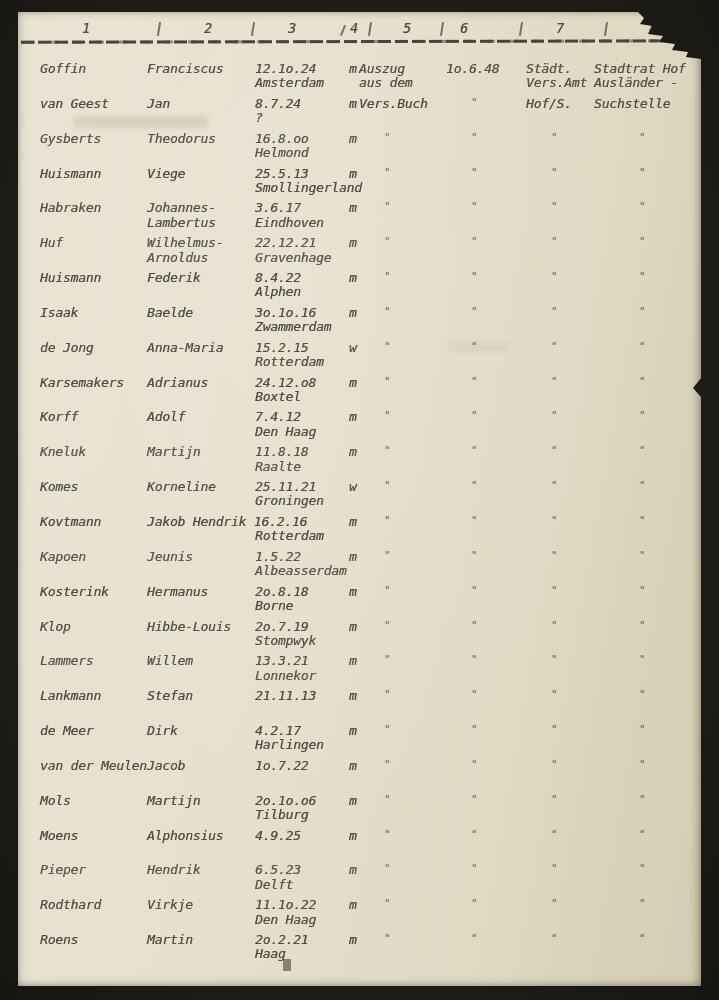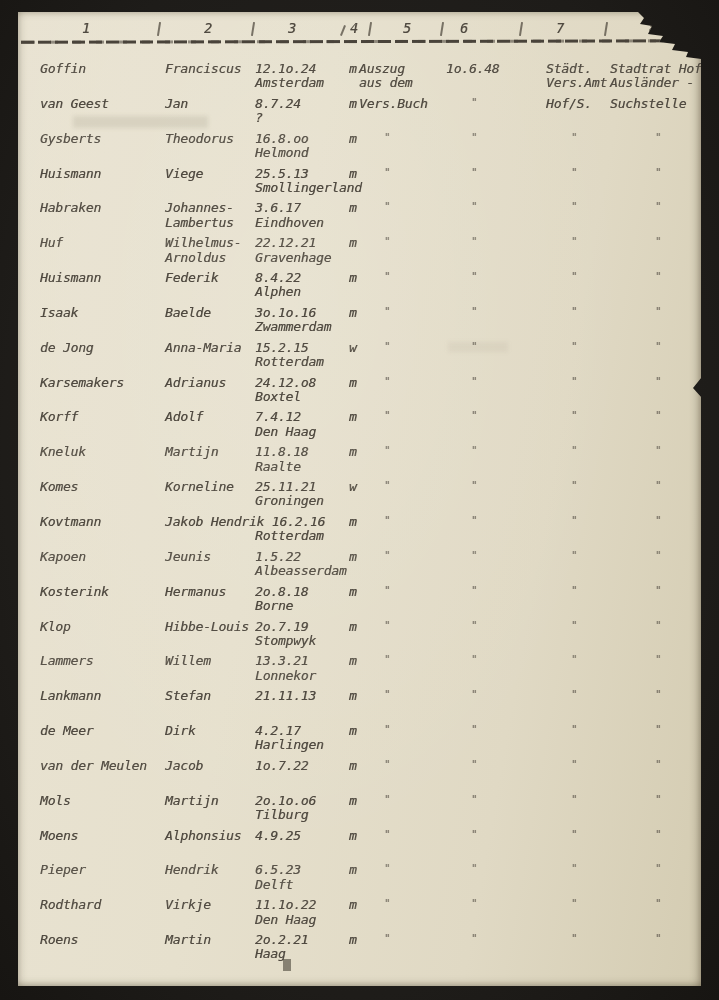--- a/index.html
+++ b/index.html
@@ -42,22 +42,22 @@
     background:
       repeating-linear-gradient(90deg,#49433a 0 13px,rgba(0,0,0,0) 13px 17px),
       repeating-linear-gradient(90deg,rgba(73,67,58,.55) 0 8px,rgba(0,0,0,0) 8px 23px);
     background-position:0 0,6px 1px;
     transform:rotate(-0.12deg);
   }
   .rows{position:absolute;left:0;top:49px;width:100%;}
   .row{position:relative;height:34.85px;}
   .line{position:relative;height:14.3px;}
   .cell{position:absolute;top:0;white-space:pre;}
-  .c1{left:22px}.c2{left:147px}.c3{left:237px}.c4{left:331px}
-  .c5{left:341px}.c6{left:428px}.c7{left:528px}.c8{left:592px}
+  .c1{left:22px}.c2{left:129px}.c3{left:237px}.c4{left:331px}
+  .c5{left:341px}.c6{left:428px}.c7{left:508px}.c8{left:576px}
   .ditto{font-size:10.5px;opacity:.72;transform:translateX(25px);}
   .c8.ditto{transform:translateX(45px);}
   .row:nth-child(3n) {opacity:.93;}
   .row:nth-child(4n+1){opacity:.97;font-style:italic;}
   .smudge{position:absolute;pointer-events:none;}
   .s1{left:55px;top:104px;width:135px;height:12px;background:rgba(110,100,78,.13);filter:blur(2px);}
   .s2{left:265px;top:947px;width:8px;height:12px;background:rgba(58,52,42,.55);filter:blur(.4px);}
   .s3{left:430px;top:330px;width:60px;height:10px;background:rgba(110,100,78,.07);filter:blur(2px);}
 </style>
 </head>

